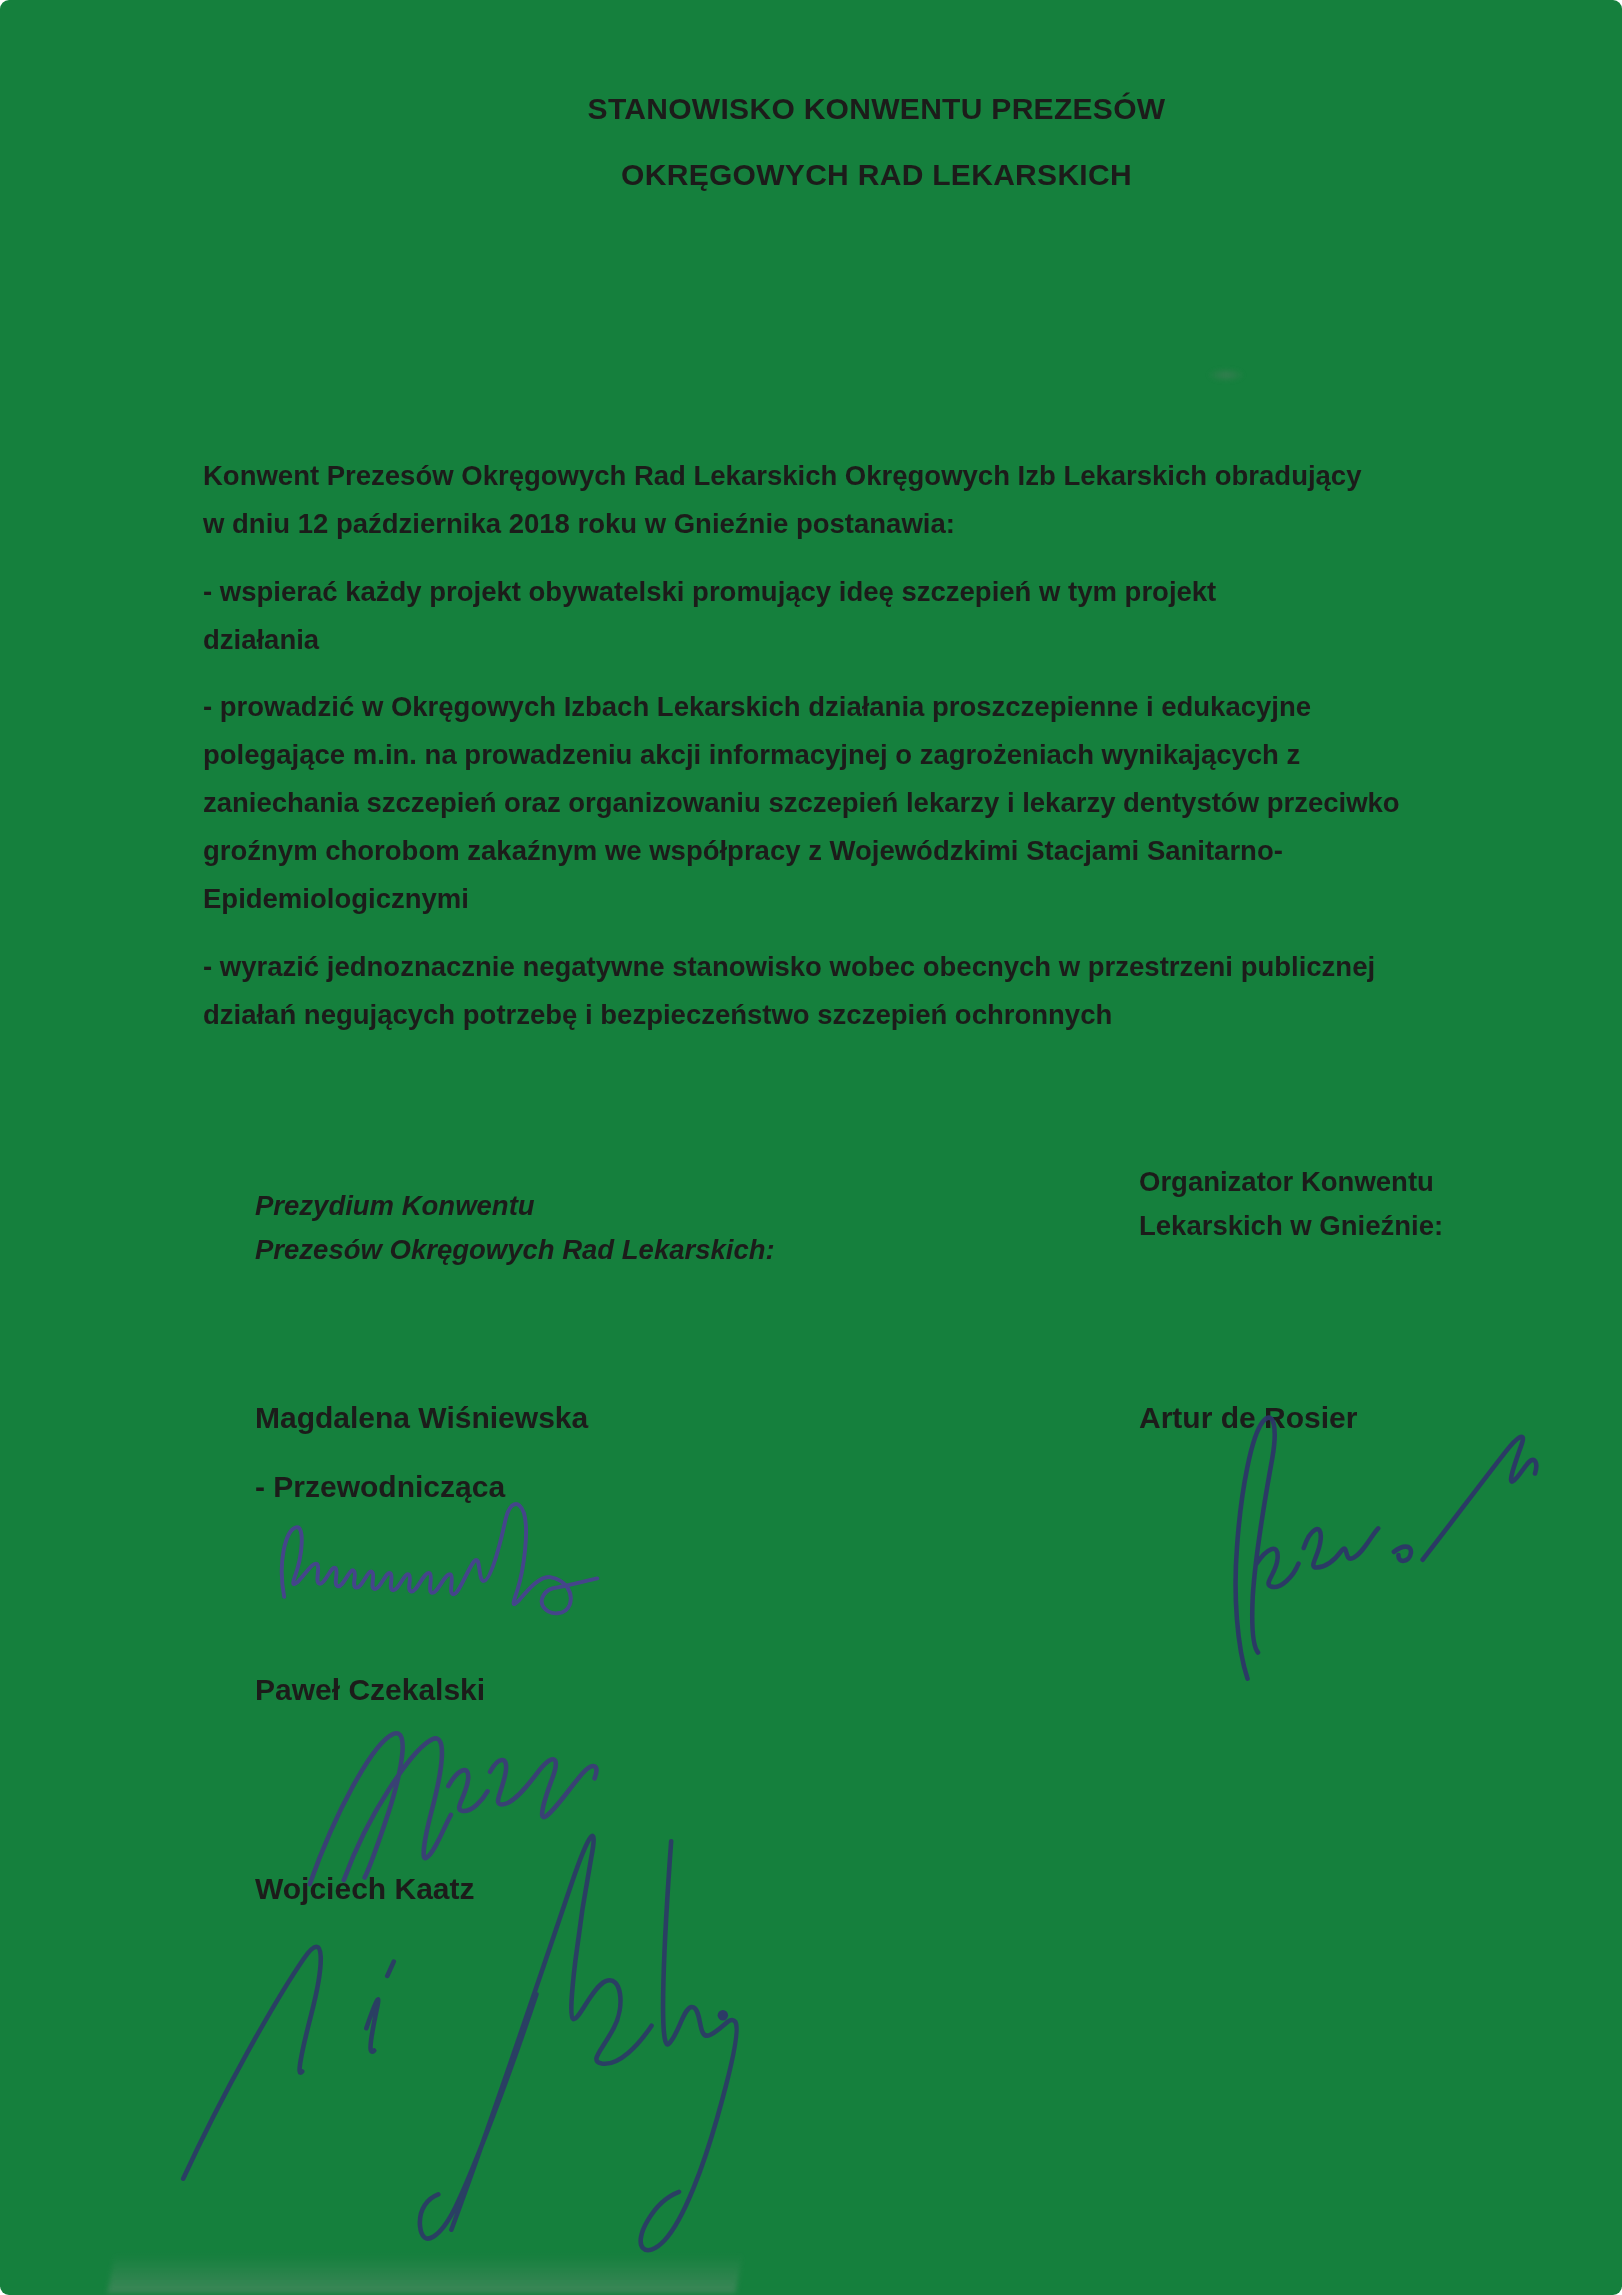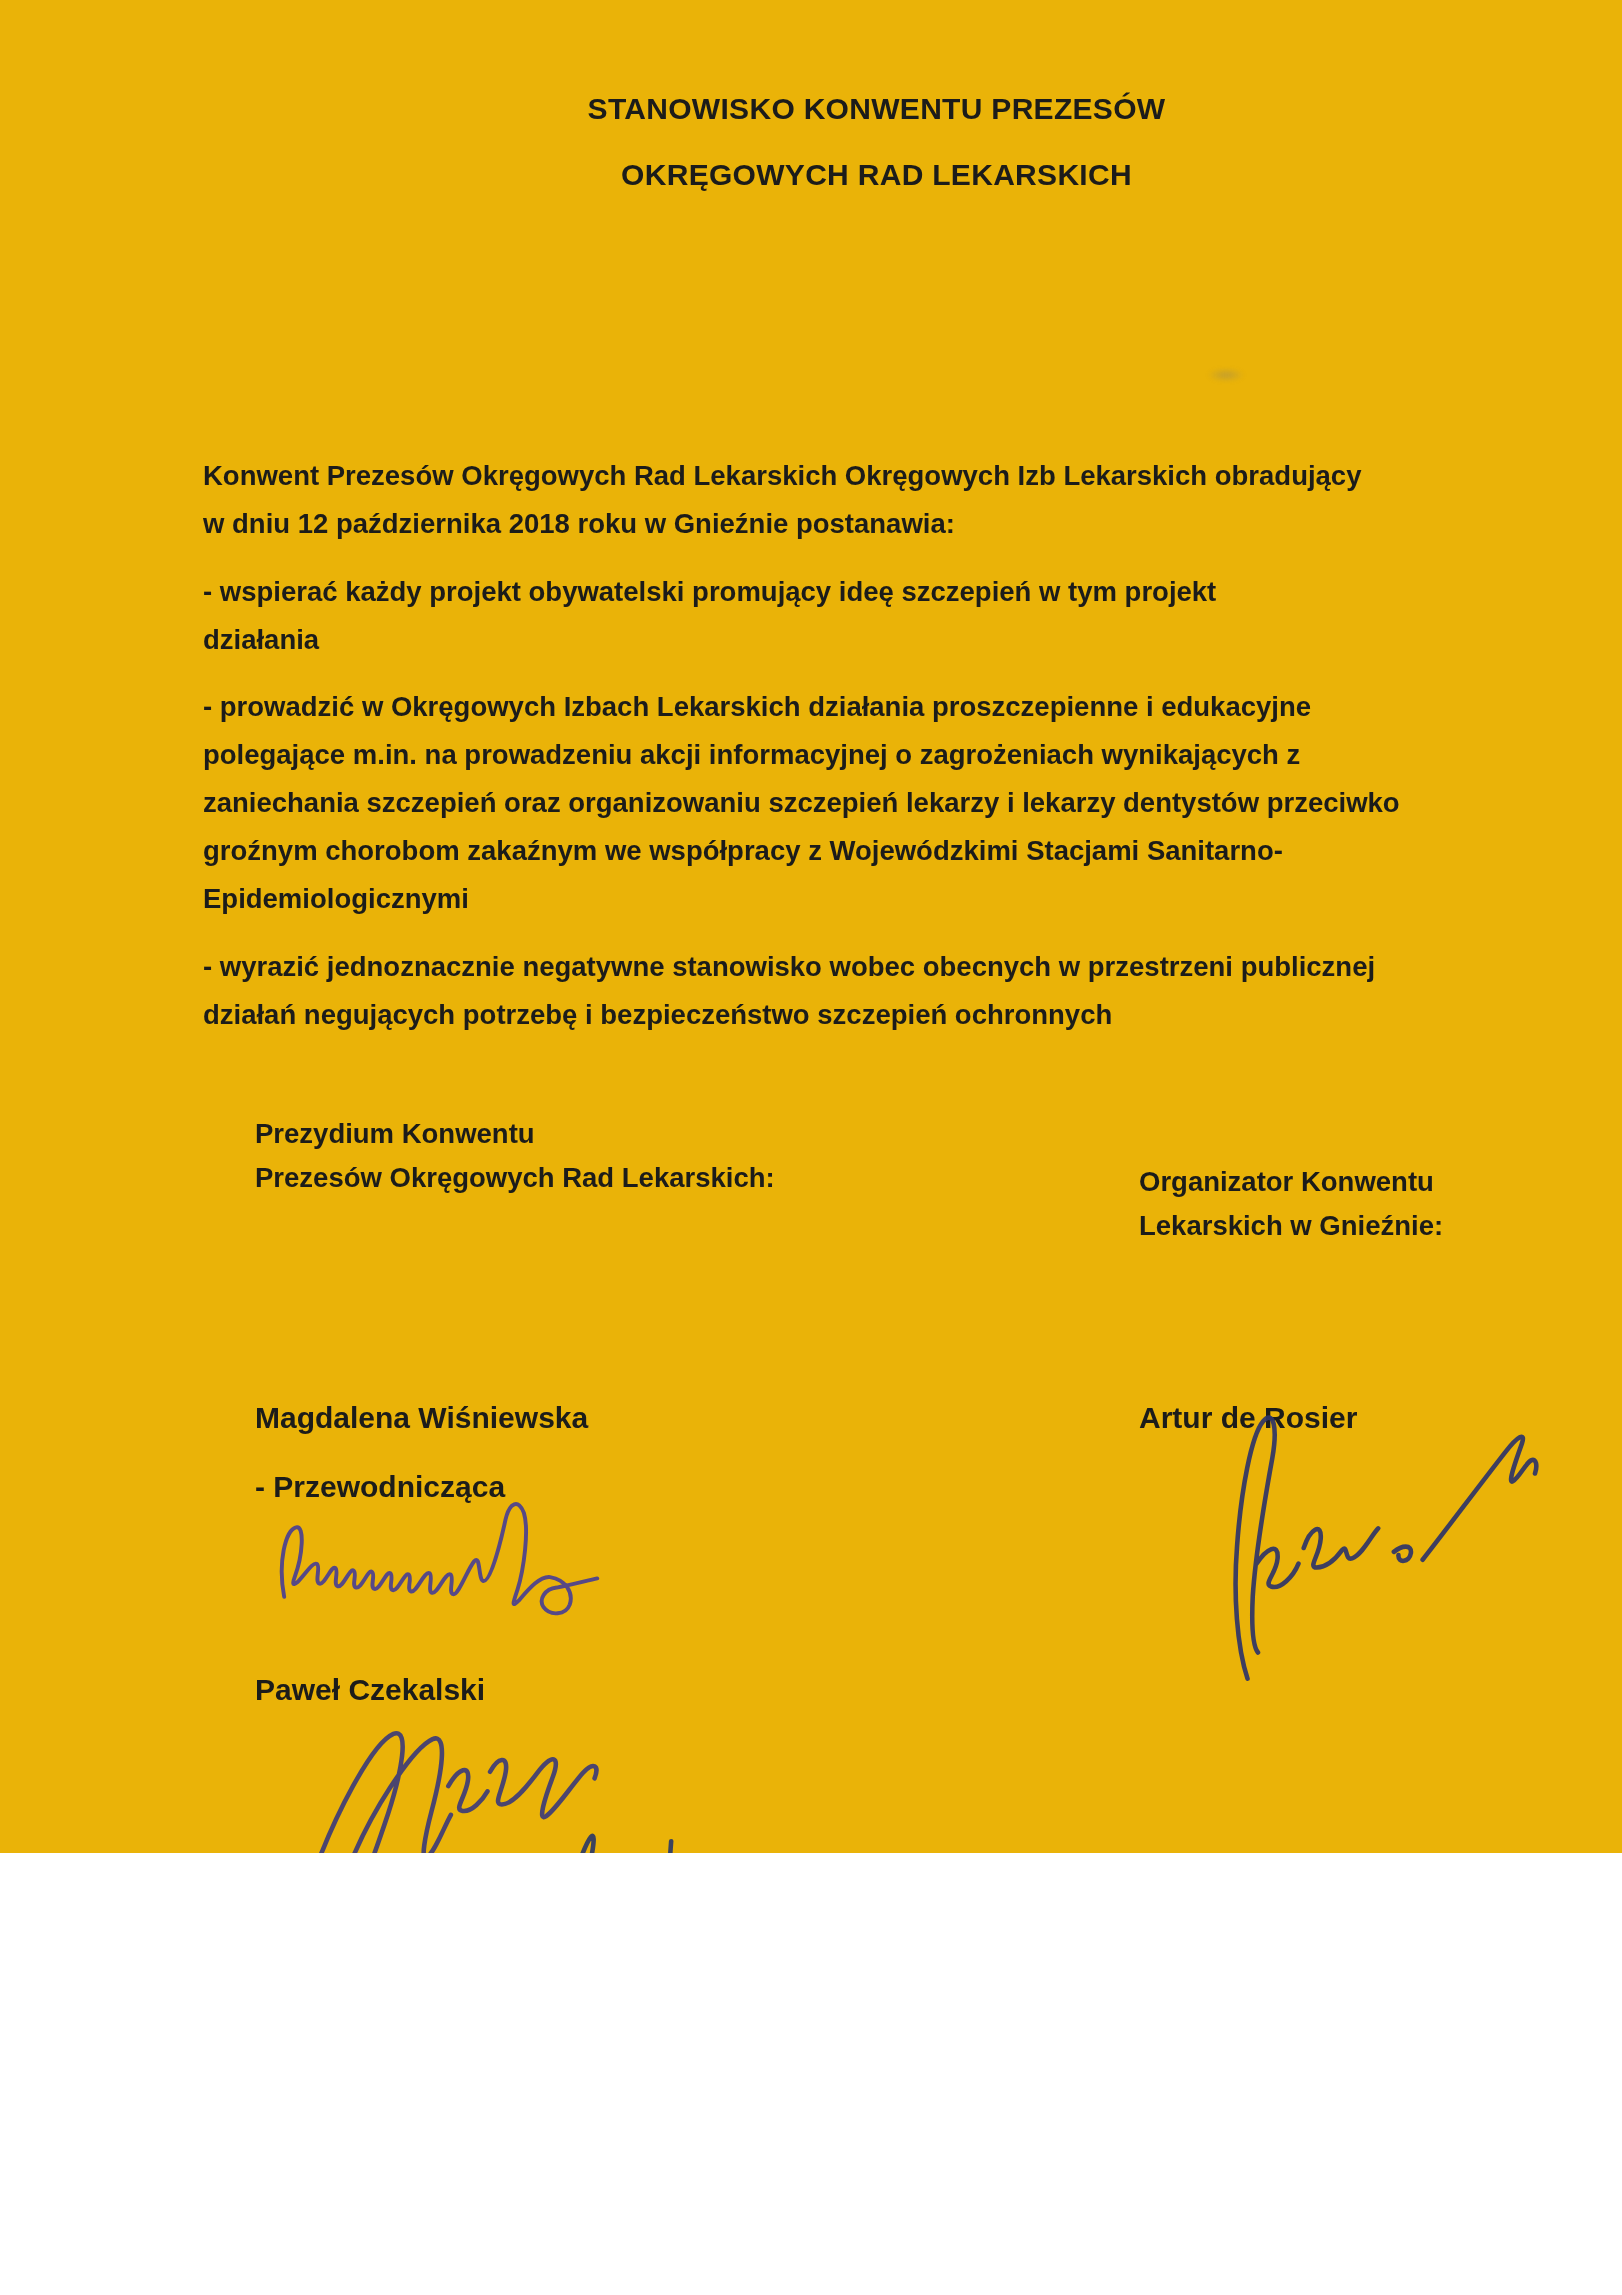--- a/index.html
+++ b/index.html
@@ -1,24 +1,25 @@
 <!DOCTYPE html>
 <html style="font-size:10.5px"><head>
 <meta charset="utf-8">
 <style>
   html, body { margin: 0; padding: 0; }
   .page {
     position: relative;
     width: 1622px;
-    height: 1853px;
-    background: #eab308;
+    height: 2295px;
+    background: #15803d;
     overflow: hidden;
     font-family: "Liberation Sans", sans-serif;
     font-weight: bold;
     color: #1c1c1a;
+    border-radius: 9px;
   }
   .title-block {
     position: absolute;
     top: 93px;
     left: 131px;
     width: 1491px;
     text-align: center;
     font-size: 30px;
     letter-spacing: 0.3px;
   }
@@ -32,21 +33,21 @@
     margin-top: 28px;
   }
   .para { margin: 0 0 19.6px 0; }
   .line { white-space: nowrap; line-height: 48px; height: 48px; }
   .col-heading {
     position: absolute;
     font-size: 27.5px;
     line-height: 44px;
     white-space: nowrap;
   }
-  .heading-left  { left: 255px;  top: 1112px; }
+  .heading-left  { left: 255px;  top: 1184px; font-style: italic; }
   .heading-right { left: 1139px; top: 1160px; }
   .sig-name {
     position: absolute;
     font-size: 30px;
     line-height: 39px;
     white-space: nowrap;
   }
   .name-magdalena { left: 255px;  top: 1398px; }
   .role-magdalena { left: 255px;  top: 1467px; text-align: right; }
   .name-artur     { left: 1139px; top: 1398px; }

